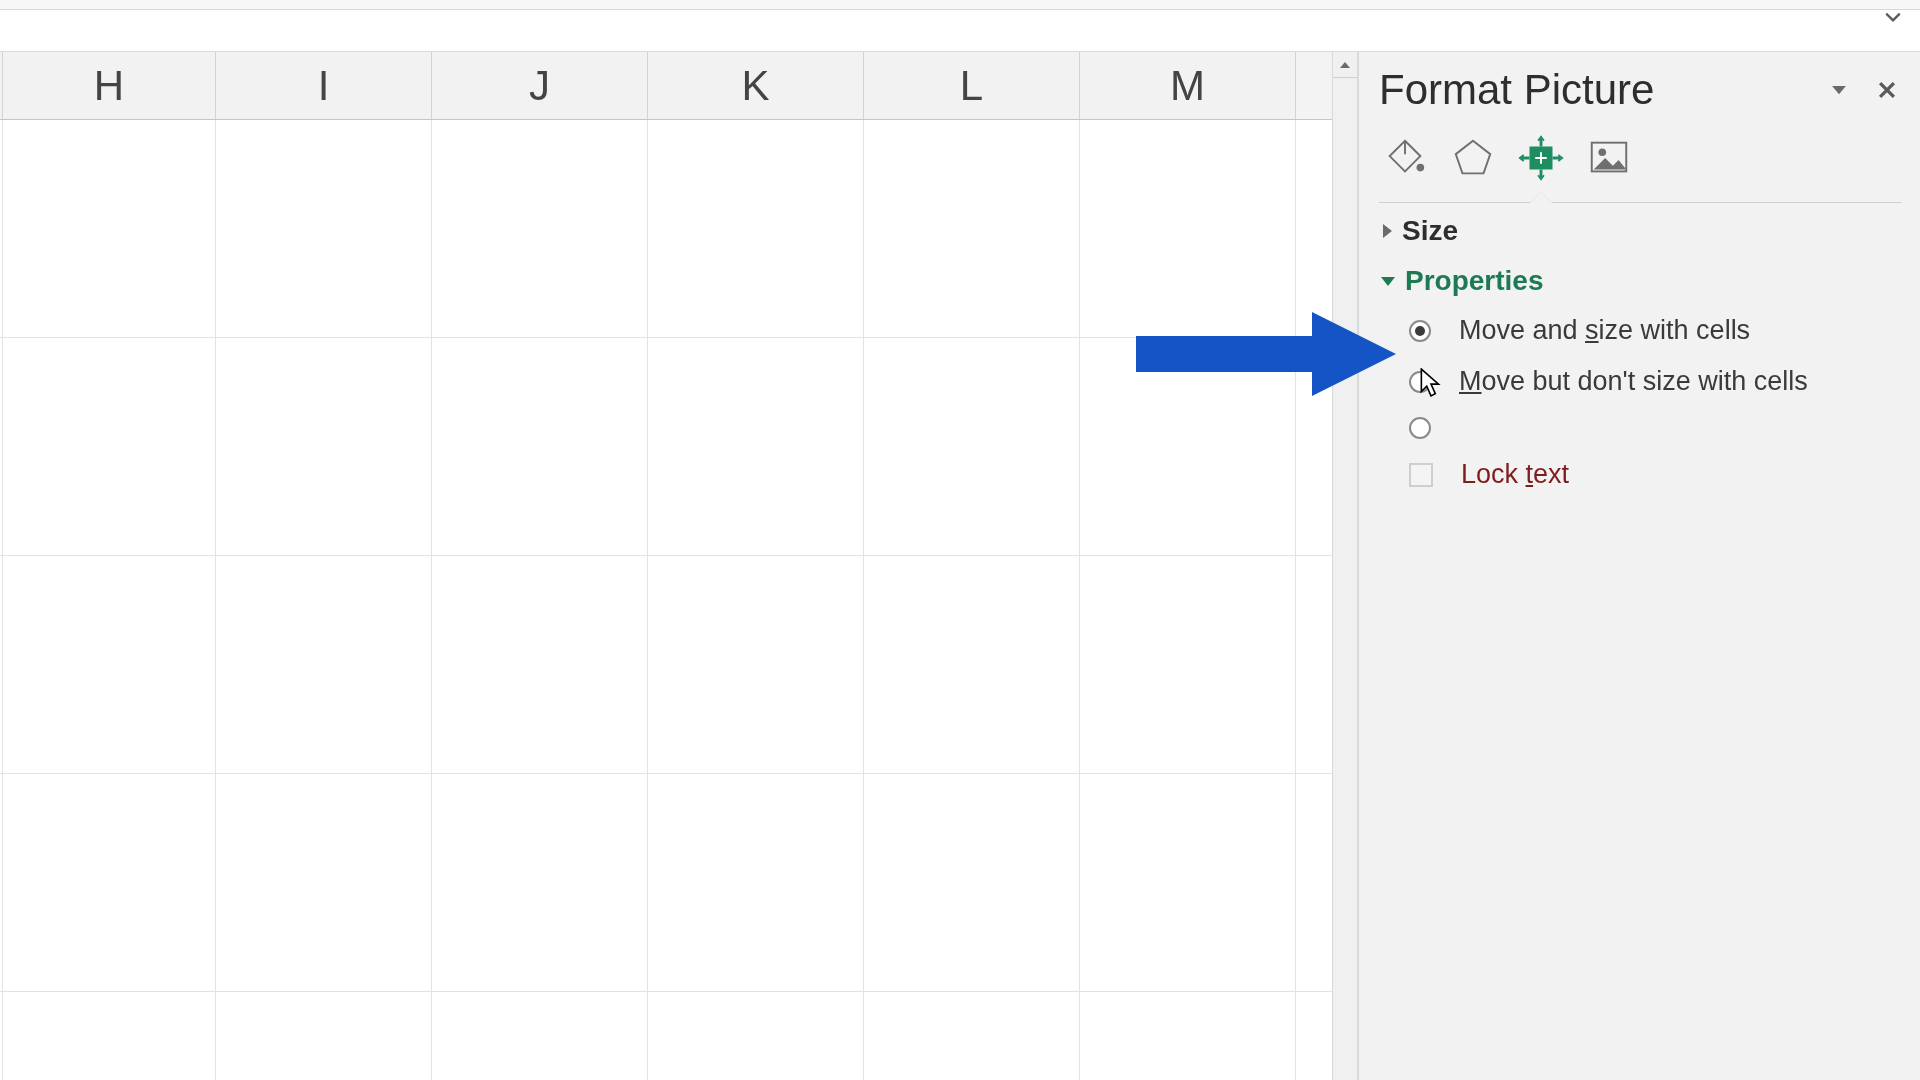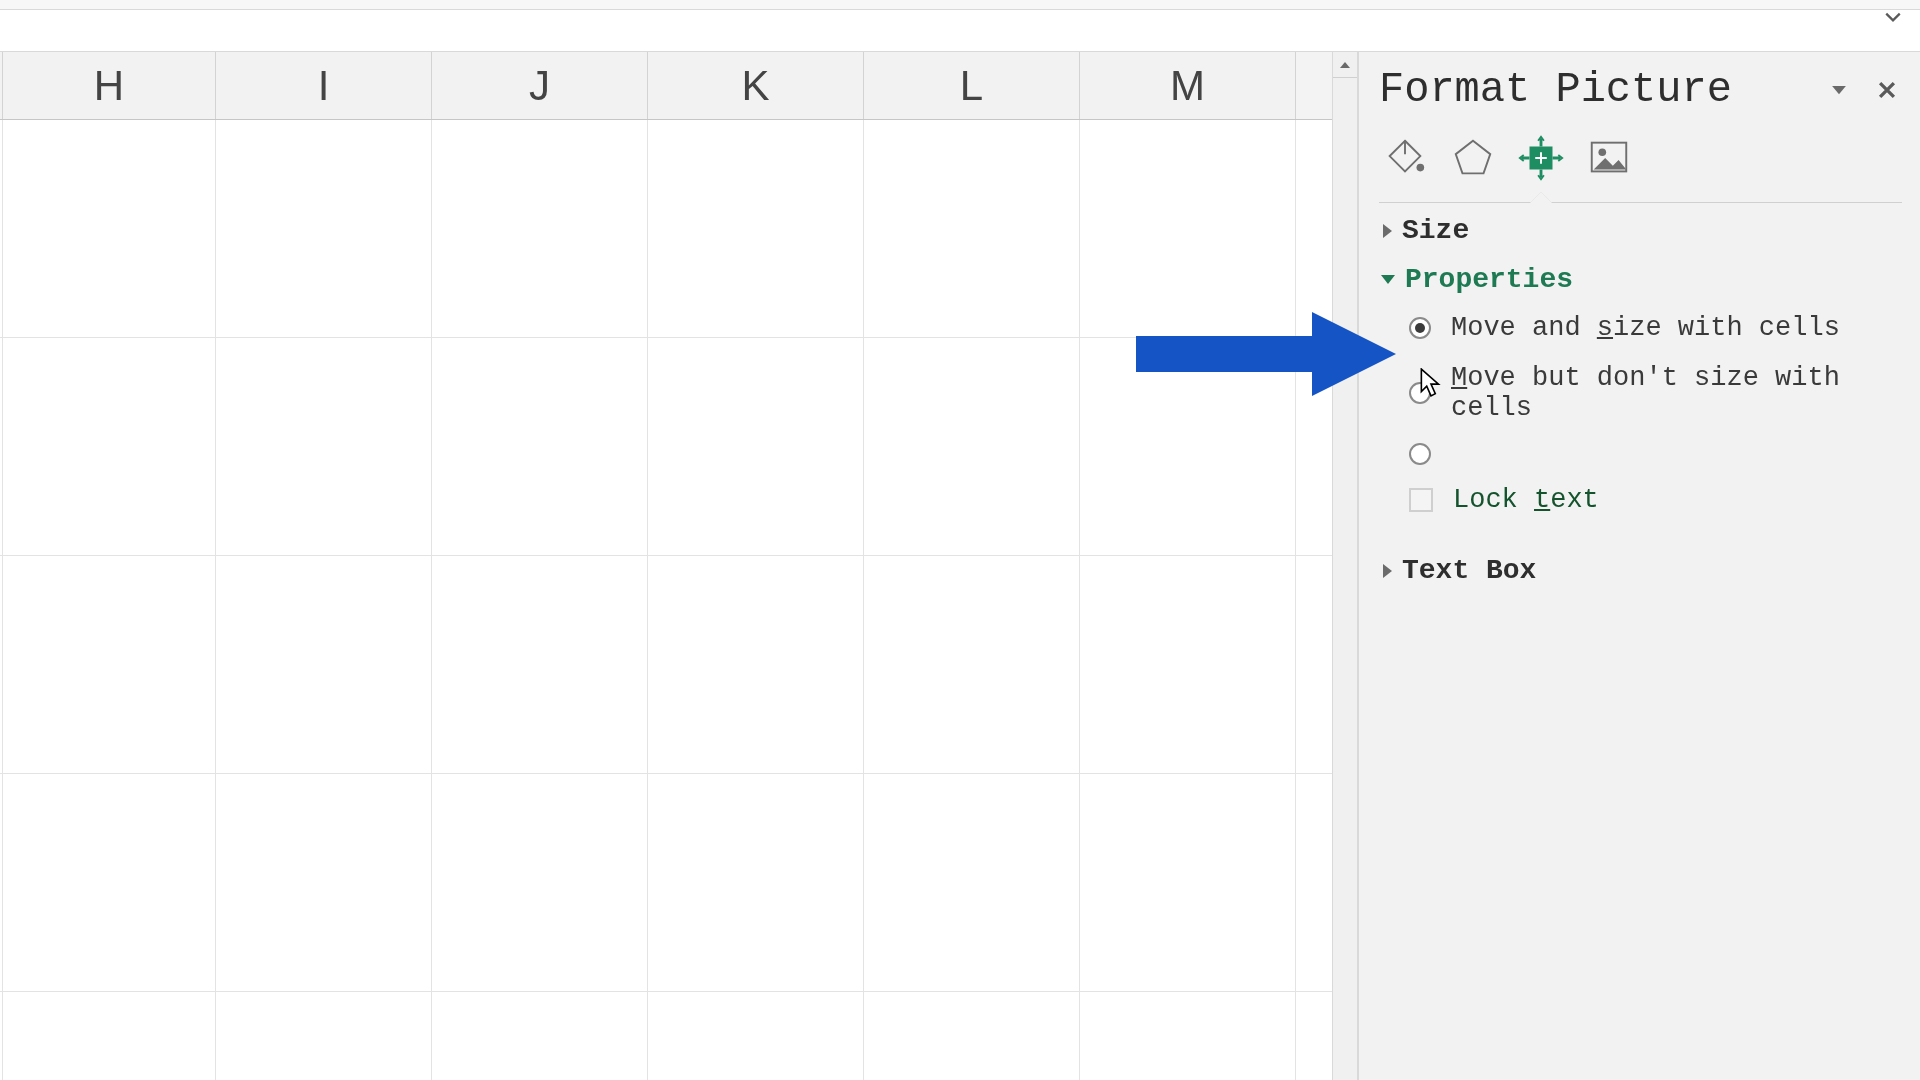--- a/index.html
+++ b/index.html
@@ -102,21 +102,20 @@
     border-radius:2px;
   }
 
   
   .pane {
     flex: 1 1 auto;
     background: #f2f2f2;
     border-left: 1px solid #d9d9d9;
     padding: 14px 18px 0 20px;
     position: relative;
-    font-family: Liberation Mono, monospace;
   }
   .pane-header {
     display:flex;
     align-items:center;
     justify-content:space-between;
     margin-bottom: 18px;
   }
   .pane-title {
     font-size: 42px;
     font-weight: 400;
@@ -204,21 +203,21 @@
     margin-left:2px;
   }
 
   .section-body {
     padding: 4px 0 8px 30px;
   }
 
   .opt-row {
     display:flex;
     align-items:center;
-    gap:20px;
+    gap:28px;
     margin: 8px 0 20px 0;
   }
   .radio {
     width:22px; height:22px;
     border:2px solid #8a8a8a;
     border-radius:50%;
     background:#fff;
     display:flex; align-items:center; justify-content:center;
     flex:0 0 22px;
   }
@@ -243,21 +242,21 @@
     transform: rotate(-45deg) translate(1px,-2px);
   }
   .checkbox.disabled {
     border-color:#cfcfcf;
     background:#f4f4f4;
   }
   .opt-label {
     font-size:27px;
     color:#3a3a3a;
   }
-  .opt-label.disabled { color:#14532d; }
+  .opt-label.disabled { color:#7f1d1d; }
   .opt-label .ul { text-decoration: underline; }
 
   .info-icon {
     width:22px; height:22px;
     border:2px solid #9a9a9a;
     border-radius:50%;
     display:inline-flex; align-items:center; justify-content:center;
     font-size:15px; color:#9a9a9a;
     margin-left:6px;
     font-style:italic;
@@ -440,26 +439,20 @@
           <div class="opt-row">
             <div class="radio"></div>
           </div>
           <div class="opt-row">
             <div class="checkbox disabled"></div>
             <div class="opt-label disabled">Lock <span class="ul">t</span>ext</div>
           </div>
         </div>
     </div>
 
-    <div class="section">
-      <div class="section-header collapsed">
-        <div class="tri"></div>
-        <span>Text Box</span>
-      </div>
-    </div>
 
   </div>
 
   <div class="arrow-overlay">
     <svg viewBox="0 0 260 84">
       <path d="M0 24 L176 24 L176 0 L260 42 L176 84 L176 60 L0 60 Z" fill="#1454c4"></path>
     </svg>
   </div>
 
   <div class="cursor-overlay">

